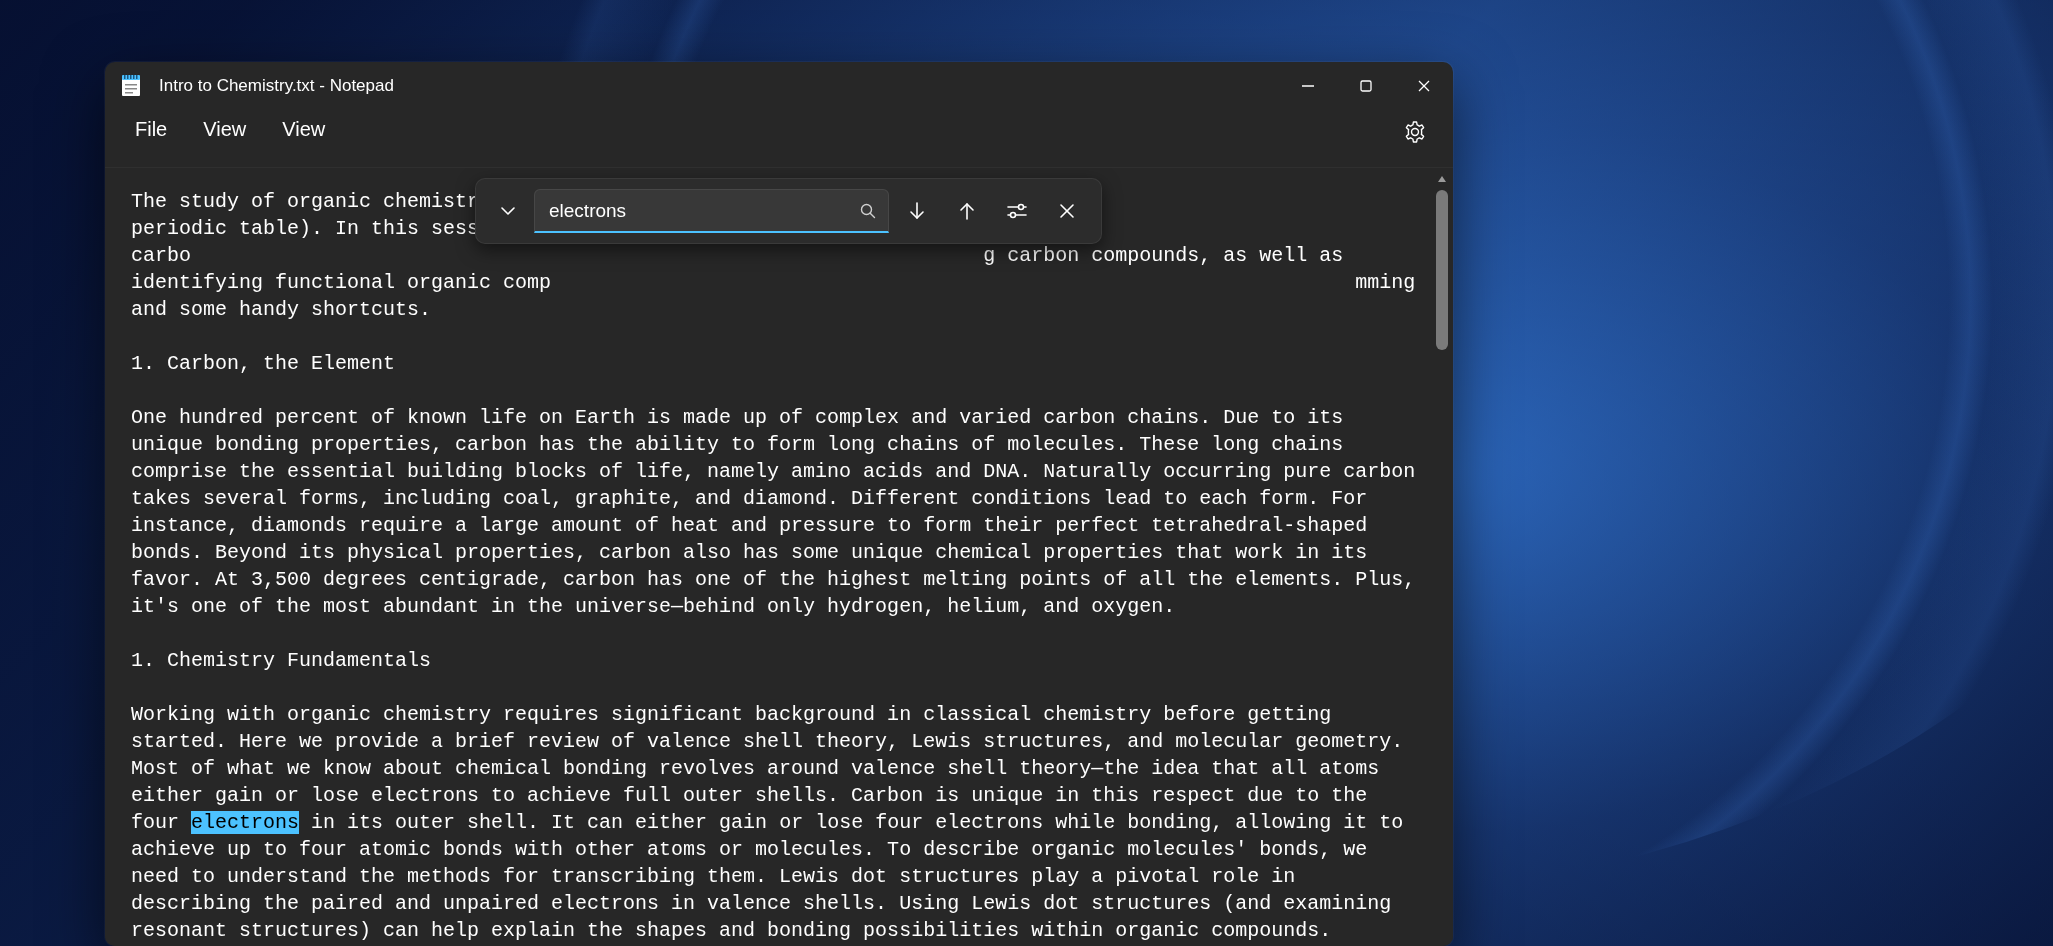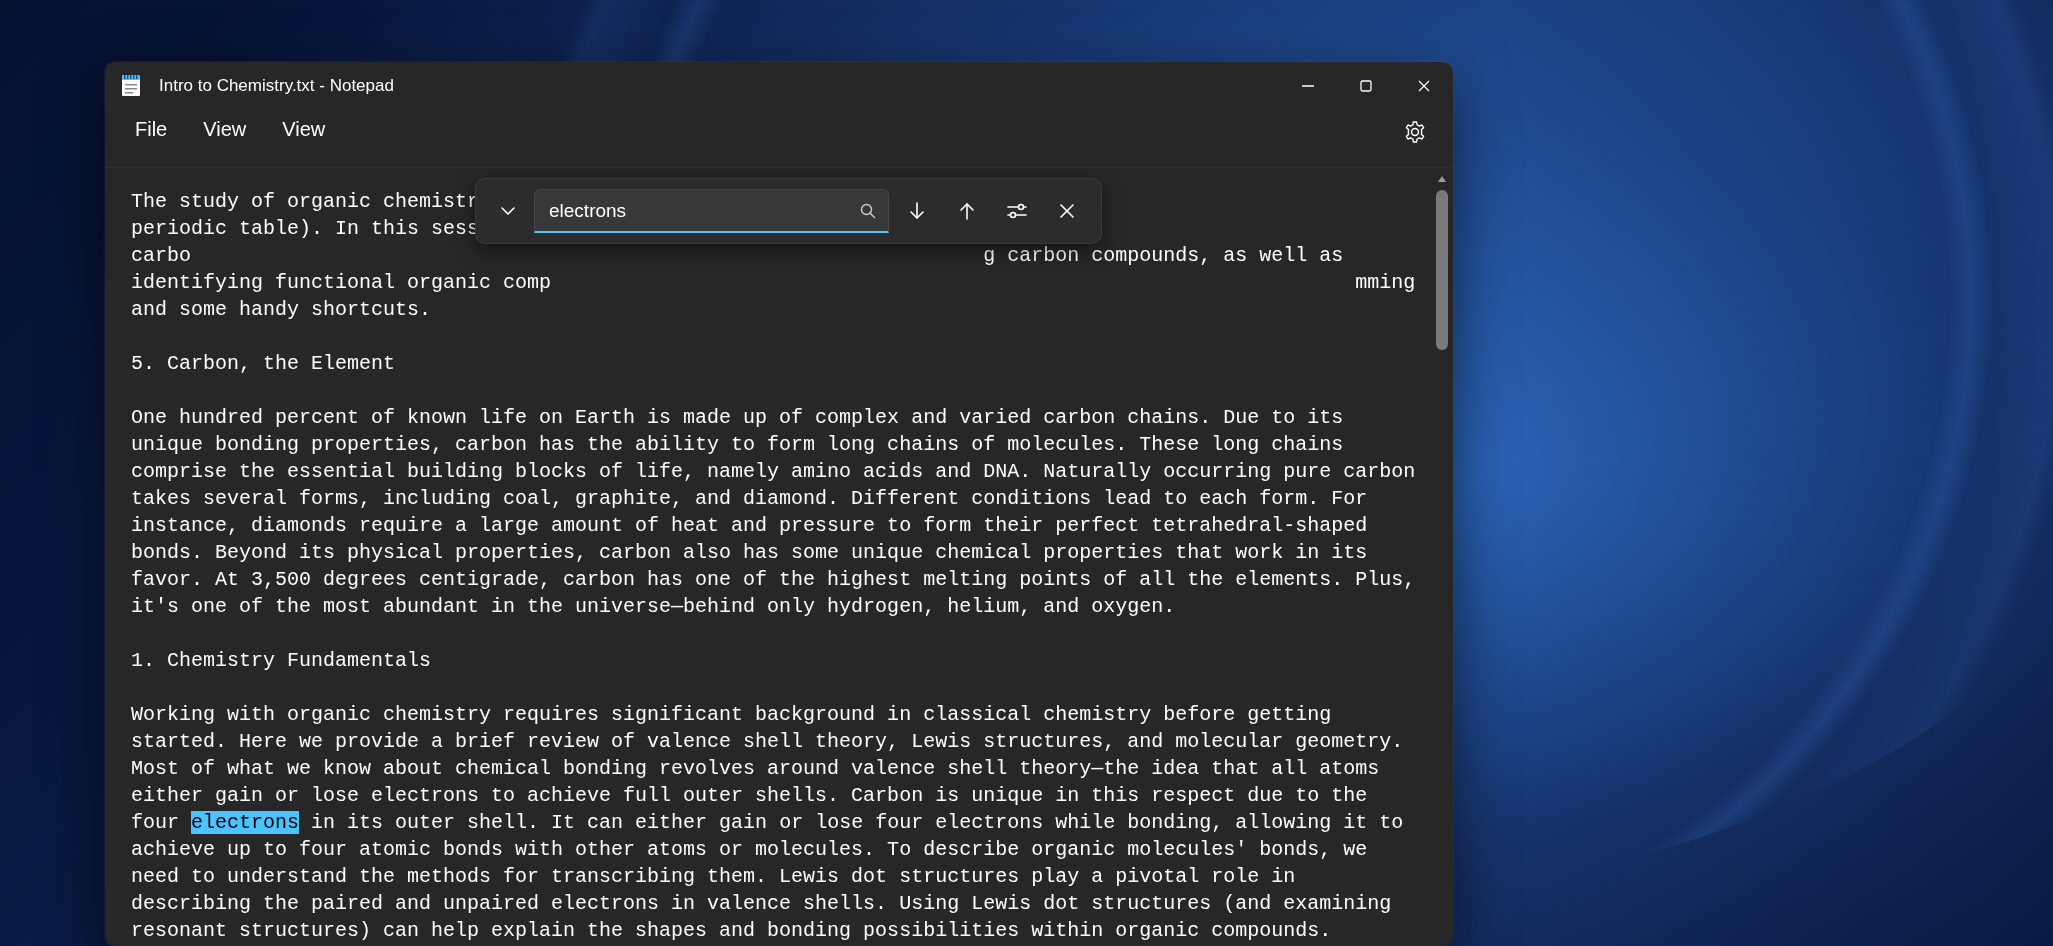--- a/index.html
+++ b/index.html
@@ -298,21 +298,21 @@
       <svg width="24" height="24" viewBox="0 0 24 24">
         <path d="M12 8.5 A3.5 3.5 0 1 0 12 15.5 A3.5 3.5 0 1 0 12 8.5 M12 2 L13.6 2 L14.1 4.9 A7.5 7.5 0 0 1 16.3 6.2 L19 5 L20.6 7.7 L18.4 9.6 A7.5 7.5 0 0 1 18.6 12 A7.5 7.5 0 0 1 18.4 14.4 L20.6 16.3 L19 19 L16.3 17.8 A7.5 7.5 0 0 1 14.1 19.1 L13.6 22 L10.4 22 L9.9 19.1 A7.5 7.5 0 0 1 7.7 17.8 L5 19 L3.4 16.3 L5.6 14.4 A7.5 7.5 0 0 1 5.4 12 A7.5 7.5 0 0 1 5.6 9.6 L3.4 7.7 L5 5 L7.7 6.2 A7.5 7.5 0 0 1 9.9 4.9 L10.4 2 Z" fill="none" stroke="#fff" stroke-width="1.4" stroke-linejoin="round"></path>
       </svg>
     </div>
   </div>
 
   <div class="content-area">
 
     <div class="text-content"><span>The study of organic chemistry and </span><span style="visibility:hidden">XXXXXXXXXXXXXXXXXXXXXXXXXXXXXXXXXXXXXXXXXXXXXXXXXXXXXXXXXXXXXXXXX</span><span> periodic table). In this session, we'll take a look at carbo</span><span style="visibility:hidden">XXXXXXXXXXXXXXXXXXXXXXXXXXXXXXXXXXXXXXXXXXXXXXXXXXXXXXXXXXXXXXXXXX</span><span>g carbon compounds, as well as identifying functional organic comp</span><span style="visibility:hidden">XXXXXXXXXXXXXXXXXXXXXXXXXXXXXXXXXXXXXXXXXXXXXXXXXXXXXXXXXXXXXXXXXXX</span><span>mming and some handy shortcuts.</span>
 
-<span>5. Carbon, the Element</span>
+<span>1. Carbon, the Element</span>
 
 <span>One hundred percent of known life on Earth is made up of complex and varied carbon chains. Due to its unique bonding properties, carbon has the ability to form long chains of molecules. These long chains comprise the essential building blocks of life, namely amino acids and DNA. Naturally occurring pure carbon takes several forms, including coal, graphite, and diamond. Different conditions lead to each form. For instance, diamonds require a large amount of heat and pressure to form their perfect tetrahedral-shaped bonds. Beyond its physical properties, carbon also has some unique chemical properties that work in its favor. At 3,500 degrees centigrade, carbon has one of the highest melting points of all the elements. Plus, it's one of the most abundant in the universe—behind only hydrogen, helium, and oxygen.</span>
 
 <span>1. Chemistry Fundamentals</span>
 
 <span>Working with organic chemistry requires significant background in classical chemistry before getting started. Here we provide a brief review of valence shell theory, Lewis structures, and molecular geometry. Most of what we know about chemical bonding revolves around valence shell theory—the idea that all atoms either gain or lose electrons to achieve full outer shells. Carbon is unique in this respect due to the four </span><span class="highlight">electrons</span><span> in its outer shell. It can either gain or lose four electrons while bonding, allowing it to achieve up to four atomic bonds with other atoms or molecules. To describe organic molecules' bonds, we need to understand the methods for transcribing them. Lewis dot structures play a pivotal role in describing the paired and unpaired electrons in valence shells. Using Lewis dot structures (and examining resonant structures) can help explain the shapes and bonding possibilities within organic compounds. Understanding the electron orbital shells can help illuminate the eventual shapes and resulting bonds in organic compounds. Just knowing the chemical elements that comprise a molecule can tell us its basic shape.</span></div>
 
     <div class="find-bar">
       <div class="find-expand">
         <svg width="18" height="18" viewBox="0 0 18 18">

